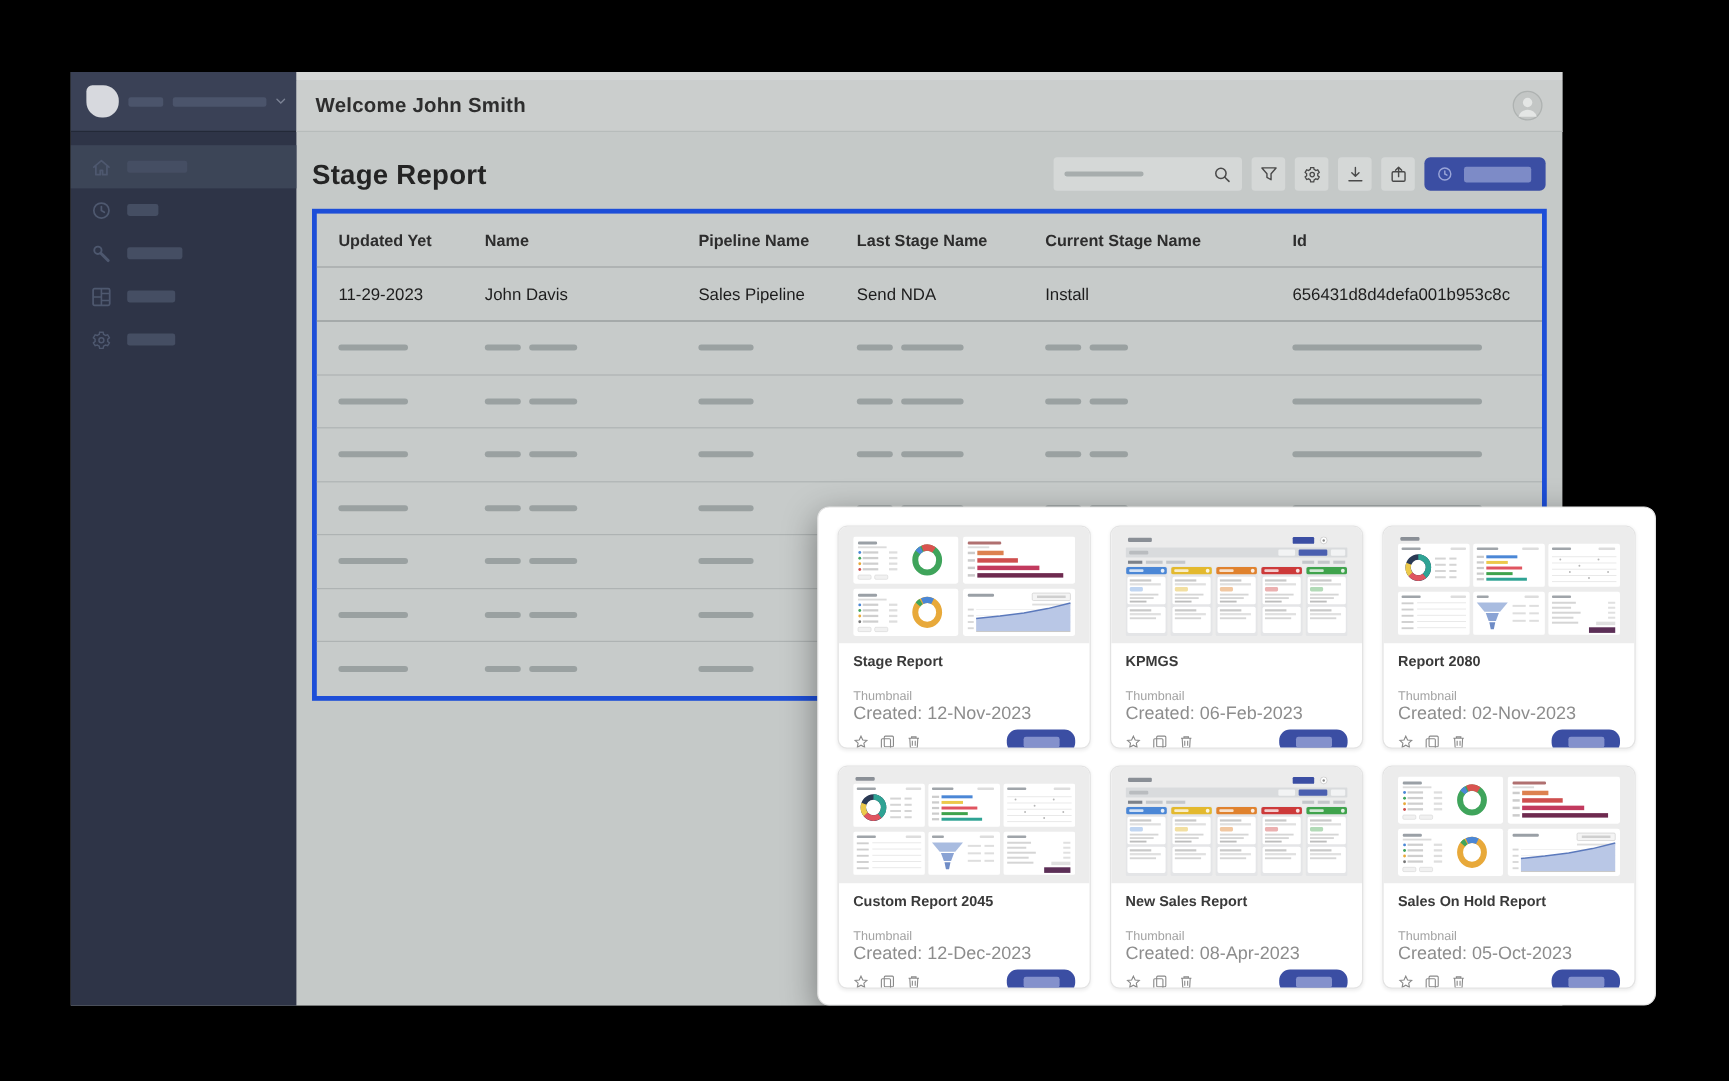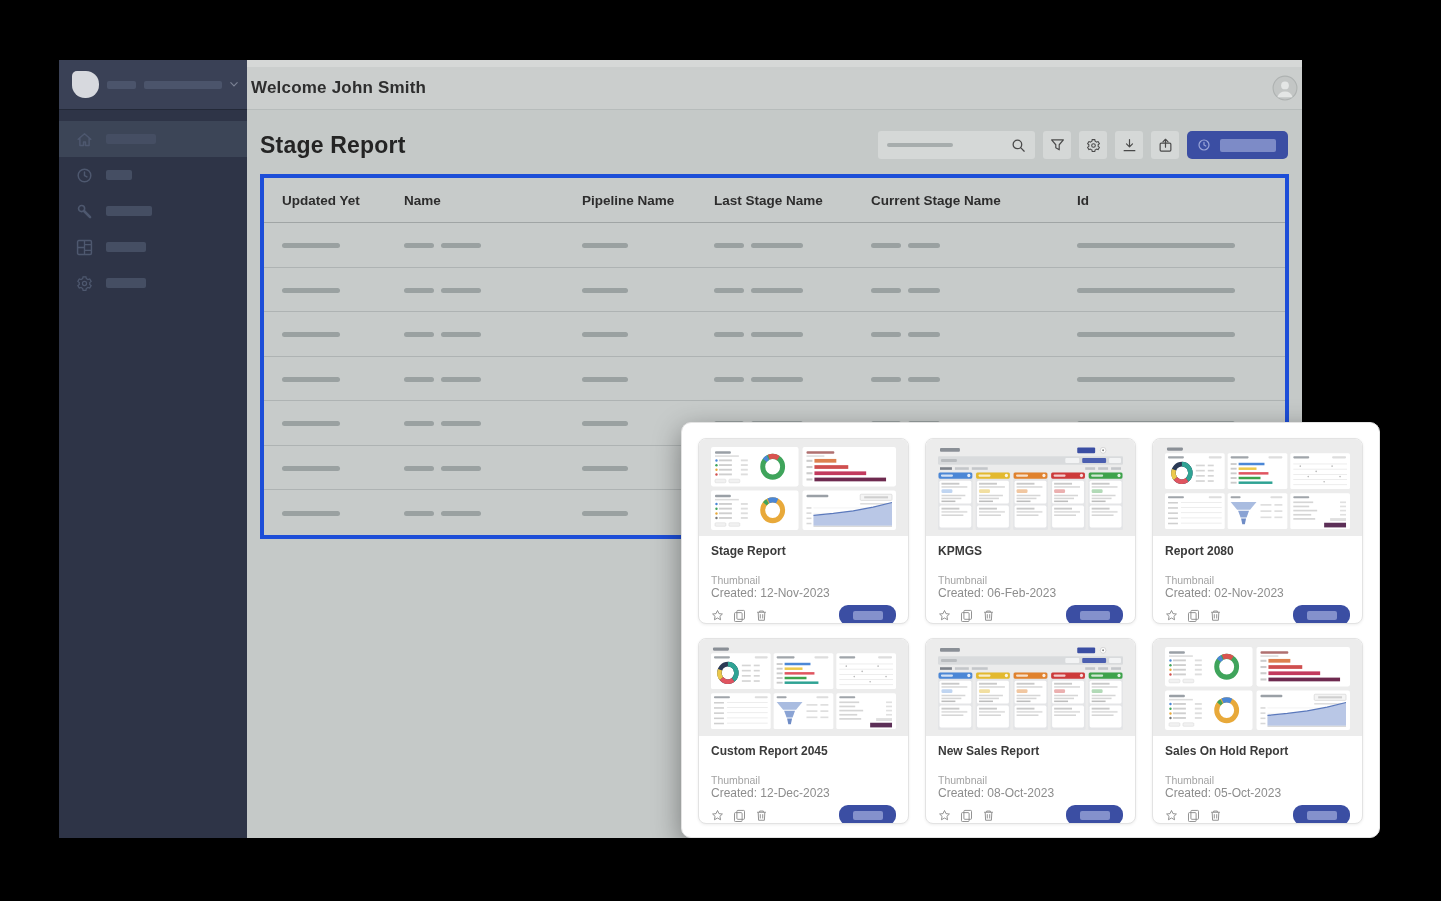--- a/index.html
+++ b/index.html
@@ -18,21 +18,21 @@
   .side-head .sph { height:8px; background:#4b546b; }
   .side-head .chev { margin-left:auto; }
   .side-menu { padding-top:11px; }
   .side-item { height:36px; display:flex; align-items:center; padding-left:17px; gap:13px; cursor:pointer; }
   .side-item.active { background:#3c4557; }
   .side-item svg { flex-shrink:0; }
   .w26{width:26px}.w36{width:36px}.w40{width:40px}.w46{width:46px}.w50{width:50px}.w98{width:98px}
   
   .content { flex:1; display:flex; flex-direction:column; position:relative; }
   .top-strip { height:7px; background:#d6d8d7; }
-  .welcome-bar { height:43px; background:#cbcecd; border-bottom:1px solid #b7bcbb; display:flex; align-items:center; justify-content:space-between; padding:0 4px; }
+  .welcome-bar { height:43px; background:#cbcecd; border-bottom:1px solid #b7bcbb; display:flex; align-items:center; justify-content:space-between; padding:0 16px; }
   .welcome-text { font-size:17px; font-weight:bold; color:#2e2e2e; letter-spacing:.2px; }
   .page-head { display:flex; justify-content:space-between; align-items:center; padding:21px 14px 15px 13px; }
   .page-title { font-size:23px; font-weight:bold; color:#242424; margin:0; letter-spacing:.2px; }
   .toolbar { display:flex; align-items:center; gap:8px; }
   .search-box { width:157px; height:28px; background:#d5d8d7; border-radius:3px; display:flex; align-items:center; justify-content:space-between; padding:0 9px; cursor:text; }
   .search-ph { width:66px; height:4px; background:#a7adad; border-radius:2px; }
   .tool-btn { width:28px; height:28px; background:#d5d8d7; border:none; border-radius:3px; display:flex; align-items:center; justify-content:center; cursor:pointer; padding:0; }
   .primary-btn { width:101px; height:28px; background:#3b4ea3; border:1px solid #32439１; border:none; border-radius:5px; display:flex; align-items:center; gap:9px; padding:0 10px; cursor:pointer; }
   .primary-ph { width:56px; height:13px; background:#7d8bc7; border-radius:2px; }
   
@@ -46,21 +46,21 @@
   .b { height:5px; background:#9aa1a1; border-radius:2.5px; display:inline-block; margin-right:7px; vertical-align:middle; }
   .b58{width:58px}.b30{width:30px}.b40{width:40px}.b46{width:46px}.b52{width:52px}.b32{width:32px}.b158{width:158px}
   
   .popup { position:absolute; left:681px; top:422px; width:699px; height:416px; background:#fff; border:1px solid #e3e3e3; border-radius:10px; box-shadow:0 8px 28px rgba(0,0,0,.4); z-index:10; padding:15px 16px 13px; display:grid; grid-template-columns:repeat(3,1fr); gap:14px 16px; }
   .card { background:#fff; border:1px solid #e3e3e3; border-radius:8px; overflow:hidden; box-shadow:0 1px 3px rgba(0,0,0,.07); display:flex; flex-direction:column; cursor:pointer; }
   .thumb { height:97px; background:#ececec; padding:8px 12px 6px; flex-shrink:0; }
   .thumb svg { width:100%; height:100%; display:block; }
   .card-body { flex:1; display:flex; flex-direction:column; padding:8px 12px 10px; }
   .card-title { font-size:12px; font-weight:bold; color:#3a3a3a; }
   .card-sub { font-size:10.5px; color:#a3a3a3; margin-top:16px; }
-  .card-created { font-size:12px; color:#8d8d8d; margin-top:auto; }
+  .card-created { font-size:15px; color:#8d8d8d; margin-top:auto; }
   .card-actions { display:flex; align-items:center; gap:9px; margin-top:5px; }
   .act { background:none; border:none; padding:0; cursor:pointer; display:flex; }
   .open-btn { margin-left:auto; width:57px; height:20px; background:#3b4ea3; border:none; border-radius:9px; display:flex; align-items:center; justify-content:center; cursor:pointer; }
   .open-ph { width:30px; height:9px; background:#8491cc; border-radius:2px; }
 </style>
 </head>
 <body>
 
 <svg width="0" height="0" style="position:absolute" aria-hidden="true">
   <defs>
@@ -398,20 +398,28 @@
 
     <div class="table">
       <div class="thead">
         <div>Updated Yet</div>
         <div>Name</div>
         <div>Pipeline Name</div>
         <div>Last Stage Name</div>
         <div>Current Stage Name</div>
         <div>Id</div>
       </div>
+      <div class="trow data">
+        <div>11-29-2023</div>
+        <div>John Davis</div>
+        <div>Sales Pipeline</div>
+        <div>Send NDA</div>
+        <div>Install</div>
+        <div>656431d8d4defa001b953c8c</div>
+      </div>
       <div class="trow ph-row">
           <div><span class="b b58"></span></div>
           <div><span class="b b30"></span><span class="b b40"></span></div>
           <div><span class="b b46"></span></div>
           <div><span class="b b30"></span><span class="b b52"></span></div>
           <div><span class="b b30"></span><span class="b b32"></span></div>
           <div><span class="b b158"></span></div>
         </div>
       <div class="trow ph-row">
           <div><span class="b b58"></span></div>
@@ -605,21 +613,21 @@
 
   <div class="card">
     <div class="thumb">
         <svg viewBox="0 0 186 80" preserveAspectRatio="none">
           <use href="#t-kanban"></use>
         </svg>
       </div>
     <div class="card-body">
       <div class="card-title">New Sales Report</div>
       <div class="card-sub">Thumbnail</div>
-      <div class="card-created">Created: 08-Oct-2023</div>
+      <div class="card-created">Created: 08-Apr-2023</div>
       <div class="card-actions">
         <button class="act">
             <svg width="13" height="13" viewBox="0 0 14 14">
               <path d="M7 1.6 8.6 5l3.7.4-2.7 2.5.7 3.7L7 9.7l-3.3 1.9.7-3.7L1.7 5.4 5.4 5z" fill="none" stroke="#8a8a8a" stroke-width="1"></path>
             </svg>
           </button>
         <button class="act">
             <svg width="13" height="13" viewBox="0 0 14 14">
               <rect x="4.2" y="1.5" width="8.2" height="9.6" rx="1" fill="none" stroke="#8a8a8a" stroke-width="1"></rect>
               <rect x="1.6" y="3.9" width="8.2" height="9.6" rx="1" fill="none" stroke="#8a8a8a" stroke-width="1"></rect>

